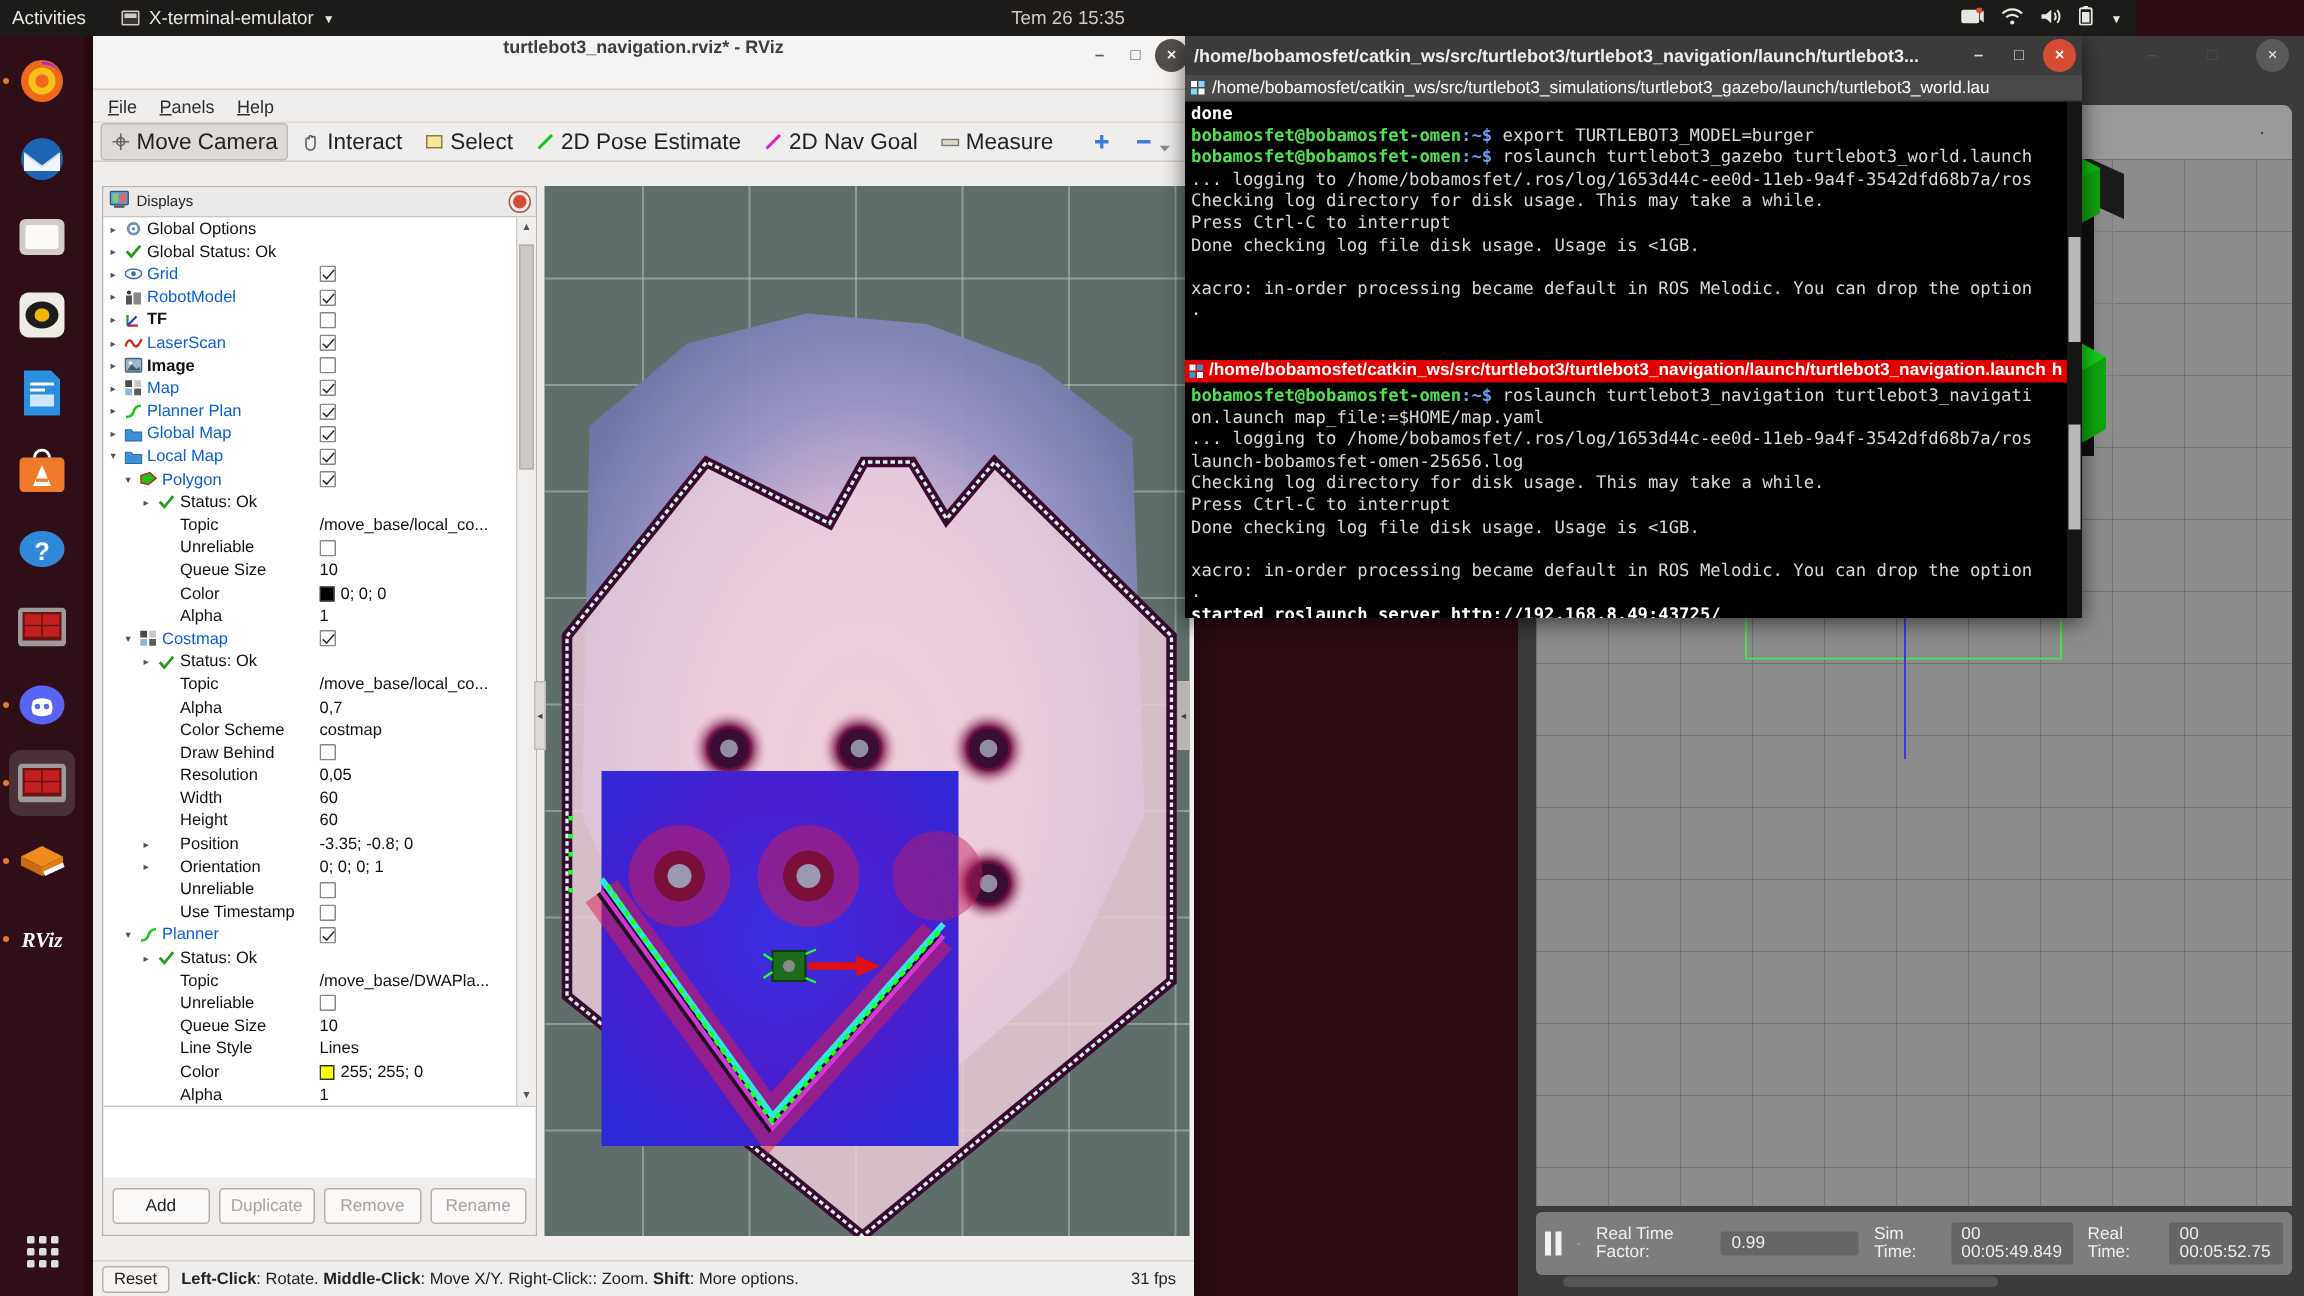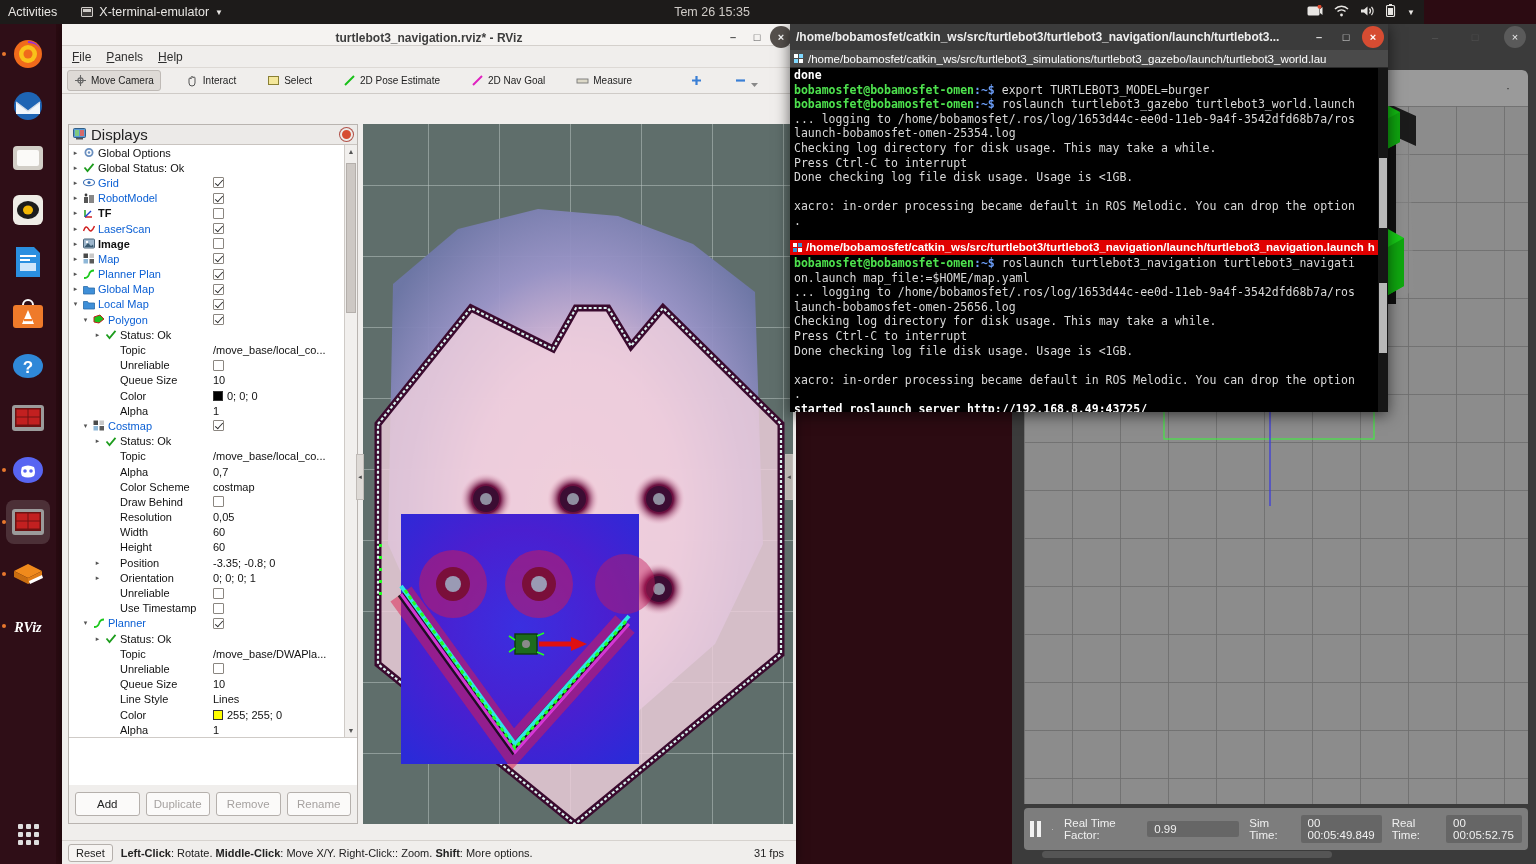--- a/index.html
+++ b/index.html
@@ -71,44 +71,44 @@
                padding:0 6px; gap:10px; color:#f0f0f0; font-size:11.5px; }
   .gz-val { background:rgba(0,0,0,0.18); padding:2px 7px; border-radius:2px; }
   .pausebtn { display:flex; gap:3px; }
   .pausebtn i { display:block; width:4px; height:16px; background:#f2f2f2; }
   #gz-scrub { position:absolute; left:30px; bottom:6px; width:290px; height:7px;
               background:#555; border-radius:4px; }
 
   
   #rviz { position:absolute; left:62px; top:24px; width:734px; height:840px;
           background:#f0eeec; z-index:30; box-shadow:0 0 10px rgba(0,0,0,.5); }
-  #rviz-title { height:22px; background:#f5f3f1;
+  #rviz-title { height:36px; background:#f5f3f1;
                 border-bottom:1px solid #d4d0cc;
-                display:flex; align-items:flex-end; justify-content:center; position:relative;
+                display:flex; align-items:flex-start; justify-content:center; position:relative;
                 font-size:12px; color:#3d3d3d; font-weight:bold; }
   #rviz-title .wb { position:absolute; right:4px; top:0; height:25px; display:flex; align-items:center; gap:2px;}
   .wbtn { width:22px;height:22px;border-radius:50%;display:flex;align-items:center;justify-content:center;
           color:#555; font-size:11px; }
   .wbtn.close { background:#d64c32; color:#fff; }
   #rviz-menu { height:22px; background:#f0eeec; display:flex; align-items:center; gap:15px;
                padding-left:10px; font-size:12px; color:#2e2e2e;
                border-bottom:1px solid #ddd9d5; }
   #rviz-menu span u { text-decoration:underline; }
-  #rviz-toolbar { height:26px; background:#f0eeec; display:flex; align-items:center; gap:19px;
-                  padding-left:5px; border-bottom:1px solid #cfcbc7; font-size:10px; color:#222; }
+  #rviz-toolbar { height:26px; background:#f0eeec; display:flex; align-items:center; gap:3px;
+                  padding-left:5px; border-bottom:1px solid #cfcbc7; font-size:15px; color:#222; }
   .tb { display:flex; align-items:center; gap:4px; padding:3px 6px; border-radius:3px; white-space:nowrap;}
   .tb.sel { background:#dedad6; border:1px solid #bfbab6; }
   .tbsep { width:1px;height:18px;background:#cfcbc7;margin:0 4px; }
   .tbico { width:13px; height:13px; display:inline-block; }
 
   
   #disp { position:absolute; left:6px; top:100px; width:290px; height:700px;
           background:#fff; border:1px solid #b9b4b0; }
   #disp-head { height:20px; background:#eceae8; display:flex; align-items:center; gap:5px;
-               padding:0 4px; border-bottom:1px solid #c9c4c0; font-size:15px; color:#222;}
+               padding:0 4px; border-bottom:1px solid #c9c4c0; font-size:10px; color:#222;}
   #disp-head .closedot { margin-left:auto; width:13px;height:13px;border-radius:50%;
                          background:#d64c32; border:2px solid #eceae8; box-shadow:0 0 0 1px #b0524a;}
   #tree { position:absolute; left:0; top:20px; right:0; bottom:86px; overflow:hidden;
           font-size:11px; background:#fff; }
   .trow { display:flex; align-items:center; height:15.2px; padding-left:2px; }
   .trow .lbl { flex:0 0 142px; display:flex; align-items:center; gap:3px; overflow:hidden; white-space:nowrap;}
   .trow .val { flex:1; color:#111; overflow:hidden; white-space:nowrap; display:flex; align-items:center; gap:4px;}
   .arrow { width:9px; text-align:center; color:#555; font-size:7px; flex:0 0 9px; }
   .ind1 { padding-left:10px; } .ind2 { padding-left:22px; }
   .tname.blue { color:#0a5fd4; font-weight:normal; }
@@ -953,21 +953,20 @@
         <i style="background:#fff"></i>
     </span>
     <span style="overflow:hidden;white-space:nowrap;">/home/bobamosfet/catkin_ws/src/turtlebot3_simulations/turtlebot3_gazebo/launch/turtlebot3_world.lau</span>
   </div>
   <div id="term-body">
     <div id="term-top">
         <div class="tline"><span class="t-bold">done</span></div>
         <div class="tline"><span class="t-user">bobamosfet@bobamosfet-omen</span><span class="t-path">:~$ </span><span>export TURTLEBOT3_MODEL=burger</span></div>
         <div class="tline"><span class="t-user">bobamosfet@bobamosfet-omen</span><span class="t-path">:~$ </span><span>roslaunch turtlebot3_gazebo turtlebot3_world.launch</span></div>
         <div class="tline"><span>... logging to /home/bobamosfet/.ros/log/1653d44c-ee0d-11eb-9a4f-3542dfd68b7a/ros</span></div>
-        <div class="tline"><span>launch-bobamosfet-omen-25354.log</span></div>
         <div class="tline"><span>Checking log directory for disk usage. This may take a while.</span></div>
         <div class="tline"><span>Press Ctrl-C to interrupt</span></div>
         <div class="tline"><span>Done checking log file disk usage. Usage is &lt;1GB.</span></div>
         <div class="tline"><span>&nbsp;</span></div>
         <div class="tline"><span>xacro: in-order processing became default in ROS Melodic. You can drop the option</span></div>
         <div class="tline"><span>.</span></div>
       </div>
     <div class="redtab" style="top:172px;">
       <span class="minigrid">
         <i style="background:#fff"></i>

